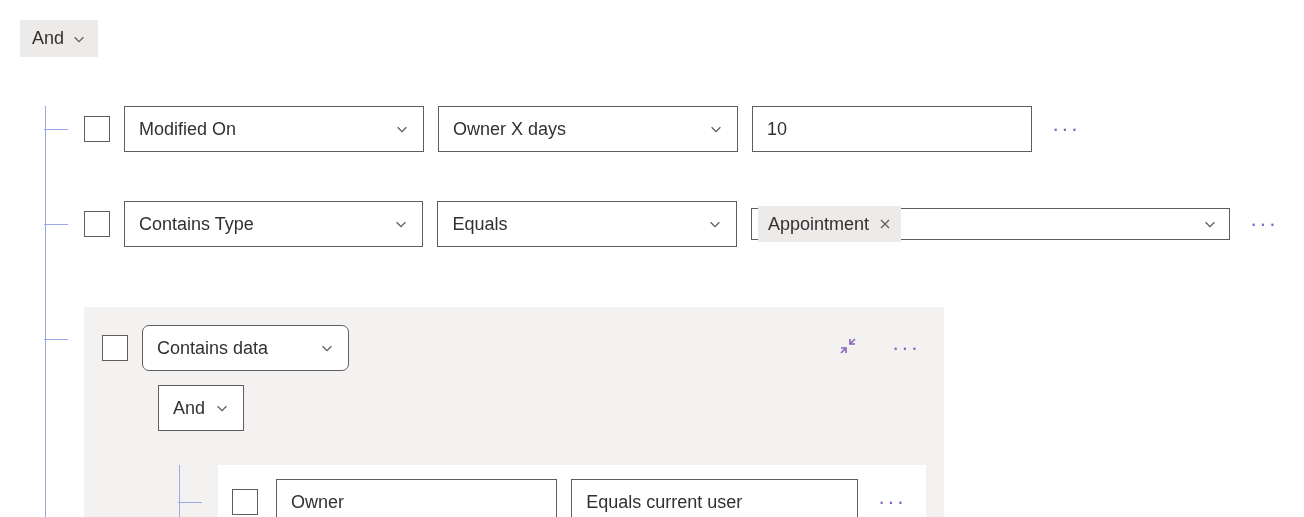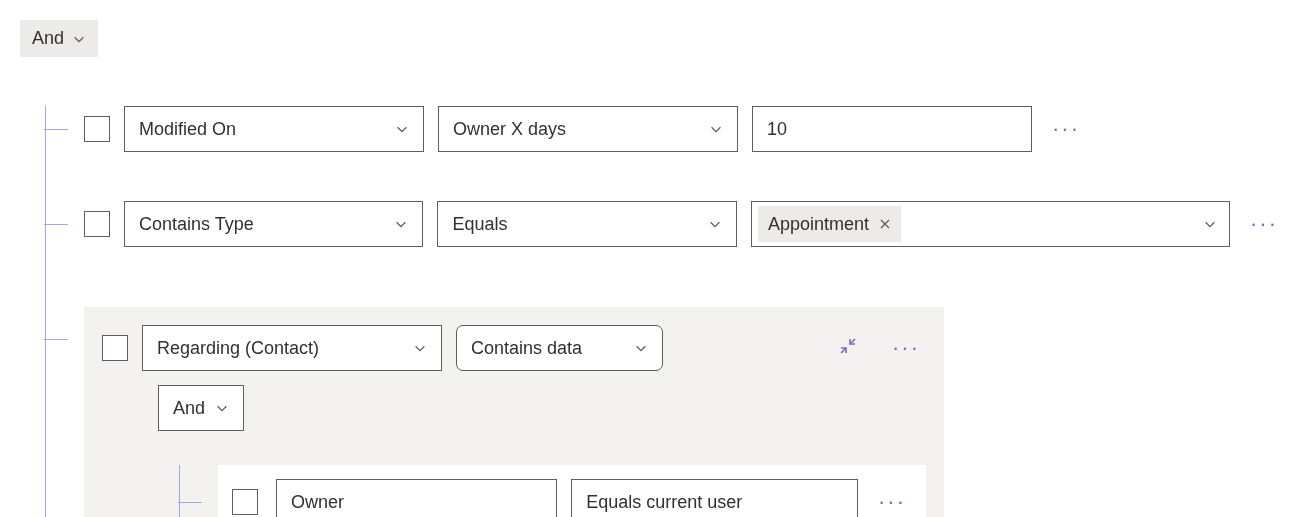--- a/index.html
+++ b/index.html
@@ -102,21 +102,21 @@
       cursor: pointer;
       padding: 0 6px;
       line-height: 1;
     }
 
     .tag-multiselect {
       display: flex;
       align-items: center;
       border: 1px solid #605e5c;
       background: #fff;
-      height: 46px;
+      height: 32px;
       padding: 4px 12px 4px 6px;
       width: 480px;
       justify-content: space-between;
     }
 
     .tag {
       display: inline-flex;
       align-items: center;
       gap: 10px;
       background: #edebe9;
@@ -290,28 +290,20 @@
           </svg>
       </span>
     </div>
     <div class="ellipsis">···</div>
   </div>
 
   <div class="related-group-wrap">
     <div class="related-group">
       <div class="related-header">
         <div class="checkbox"></div>
-        <div class="select-box w-300">
-          <span>Regarding (Contact)</span>
-          <span class="chevron">
-            <svg viewBox="0 0 16 16" fill="none" stroke="#605e5c" stroke-width="1.5">
-                <path d="M3 6l5 5 5-5"></path>
-              </svg>
-          </span>
-        </div>
         <div class="select-box w-178">
           <span>Contains data</span>
           <span class="chevron">
             <svg viewBox="0 0 16 16" fill="none" stroke="#605e5c" stroke-width="1.5">
                 <path d="M3 6l5 5 5-5"></path>
               </svg>
           </span>
         </div>
         <div class="related-actions">
           <span class="collapse-icon">

